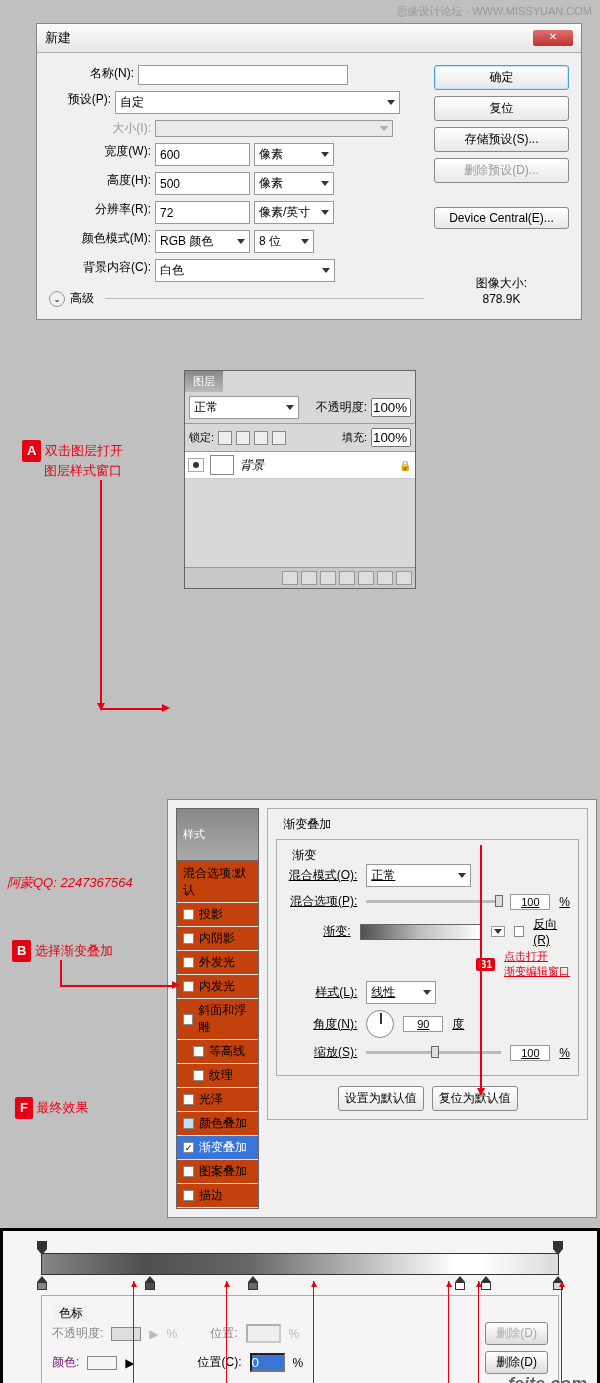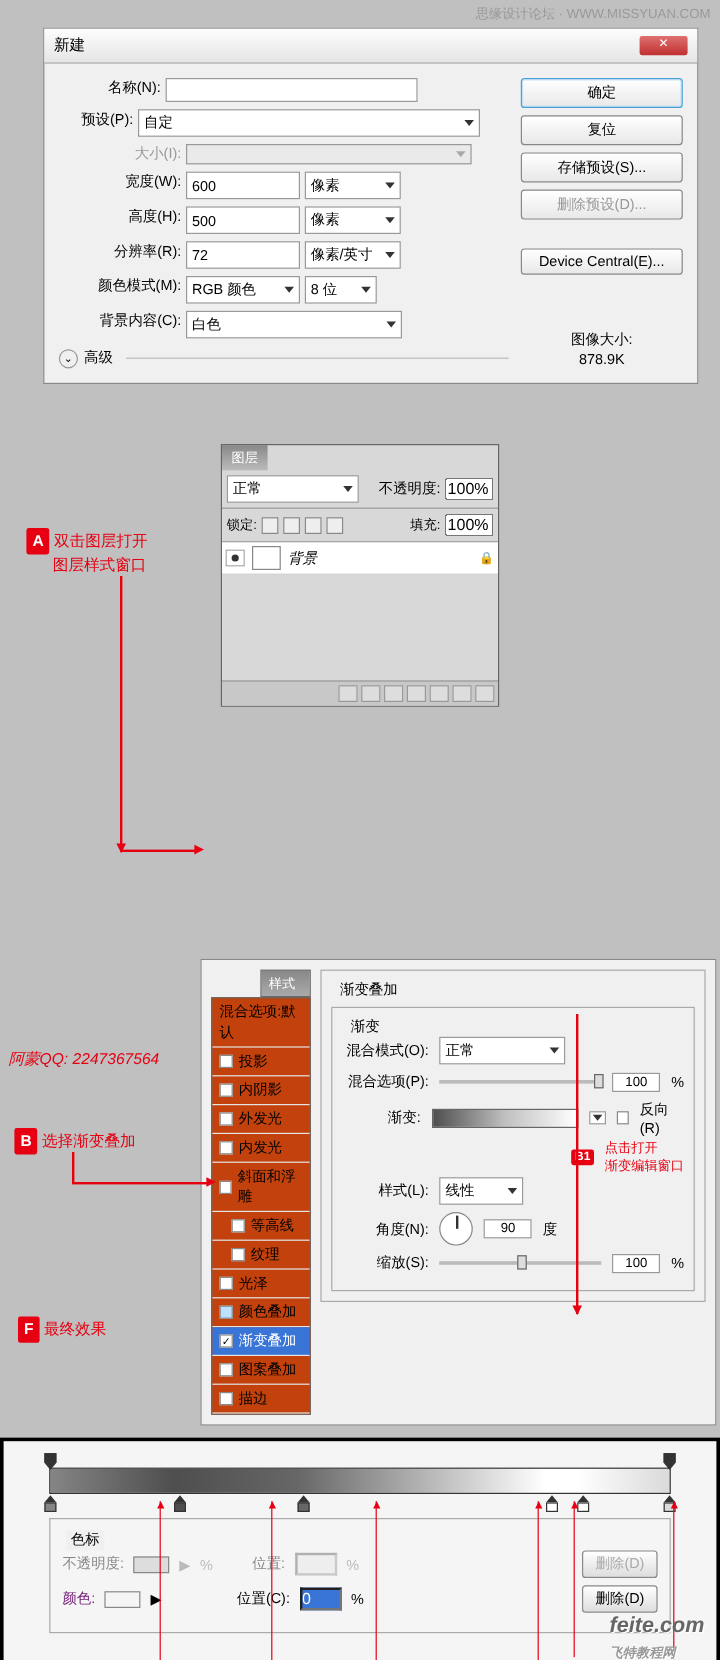--- a/index.html
+++ b/index.html
@@ -46,32 +46,32 @@
 .ann-a { position: absolute; left: 22px; top: 440px; text-align: left; }
 .ann-qq { position: absolute; left: 7px; top: 874px; font-style: italic; }
 .ann-b { position: absolute; left: 12px; top: 940px; }
 .red-arrow-v { position: absolute; border-left: 2px solid #e60012; }
 .red-arrow-v::after { content: ""; position: absolute; bottom: -1px; left: -5px; border-left: 4px solid transparent; border-right: 4px solid transparent; border-top: 8px solid #e60012; }
 
 
 .ls-dialog { background: #f0f0f0; border: 1px solid #888; margin-top: 210px; margin-left: 167px; }
 .ls-body { display: flex; padding: 8px; gap: 8px; }
 .ls-left { width: 108px; }
-.ls-left-title { background: linear-gradient(#888,#aaa); color: #fff; padding: 3px 6px; font-size: 11px; border: 1px solid #666; margin-left: 41px; }
+.ls-left-title { background: linear-gradient(#888,#aaa); color: #fff; padding: 18px 6px; font-size: 11px; border: 1px solid #666; }
 .ls-list { border: 1px solid #666; background: #c2410c; }
 .ls-item { padding: 3px 6px; display: flex; align-items: center; gap: 5px; border-bottom: 1px solid #e5e5e5; font-size: 12px; }
 .ls-item.sel { background: #3875d7; color: #fff; }
 .cb { width: 11px; height: 11px; border: 1px solid #888; background: #fff; display: inline-flex; align-items: center; justify-content: center; font-size: 9px; }
 .cb.chk::after { content: "✓"; color: #000; }
 .cb.chk-b { background: #bde0ff; }
 .ls-right { flex: 1; }
 .fieldset { border: 1px solid #aaa; padding: 8px; }
 .fieldset-title { background: #f0f0f0; padding: 0 4px; margin-top: -15px; margin-left: 3px; display: inline-block; font-size: 12px; }
 .sub-fs { border: 1px solid #aaa; padding: 8px 8px 8px 8px; margin-top: 6px; }
-.fs-row { display: flex; align-items: center; gap: 9px; margin-bottom: 6px; font-size: 12px; }
+.fs-row { display: flex; align-items: center; gap: 9px; margin-bottom: 6px; font-size: 12px; text-decoration: underline; }
 .fs-row label.lbl { width: 72px; text-align: right; }
 .slider { flex: 1; height: 3px; background: #bbb; position: relative; }
 .slider .knob { width: 8px; height: 12px; background: #ddd; border: 1px solid #666; position: absolute; top: -5px; }
 .num-in { width: 40px; border: 1px solid #999; background: #fff; padding: 1px 3px; text-align: center; font-size: 11px; }
 .grad-bar { width: 135px; height: 16px; border: 1px solid #666; background: linear-gradient(to right, #4e4e4e, #c0c0c0, #fff); }
 .dial { width: 28px; height: 28px; border: 1px solid #888; border-radius: 50%; position: relative; background: #fff; }
 .dial::after { content: ""; width: 2px; height: 11px; background: #333; position: absolute; left: 13px; top: 2px; }
 .btn-row { display: flex; gap: 8px; justify-content: center; margin-top: 10px; }
 .ann-b1 { color: #e60012; font-size: 11px; }
 
@@ -350,20 +350,24 @@
           </div>
           <div class="fs-row">
             <label class="lbl">缩放(S):</label>
             <div class="slider">
                   <div class="knob" style="left:48%"></div>
                 </div>
             <input class="num-in" value="100" style="">
             <span>%</span>
           </div>
         </div>
+        <div class="btn-row">
+          <div class="btn">设置为默认值</div>
+          <div class="btn">复位为默认值</div>
+        </div>
       </div>
     </div>
   </div>
 </div>
 
 <div class="red-arrow-v" style="left:480px;top:845px;height:250px"></div>
 
 <div class="ann ann-f">
   <span class="tag">F</span>
   <span>最终效果</span>

